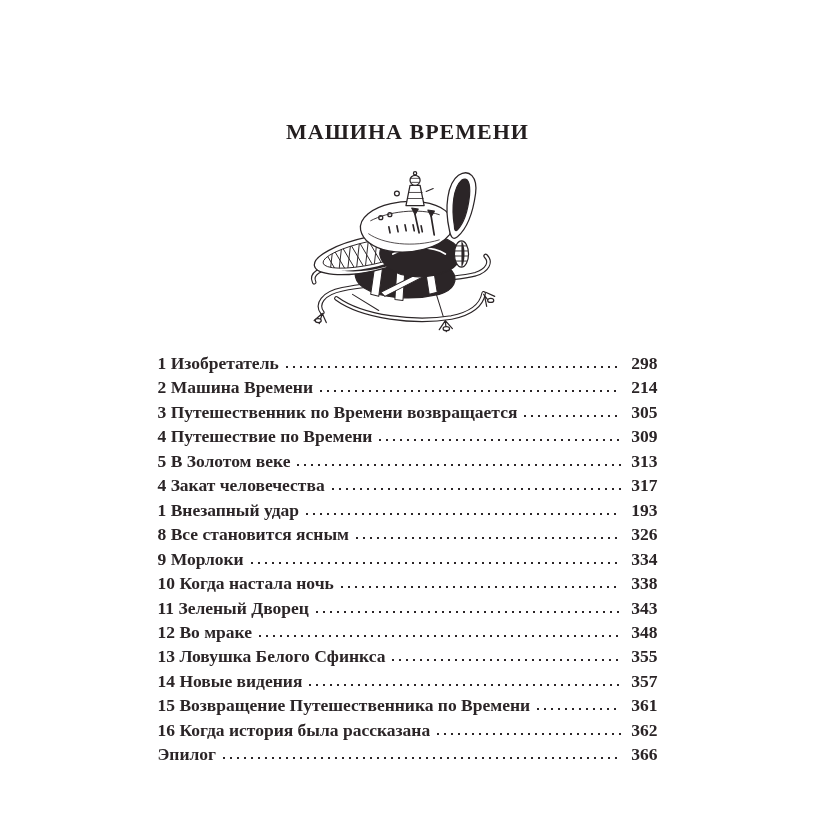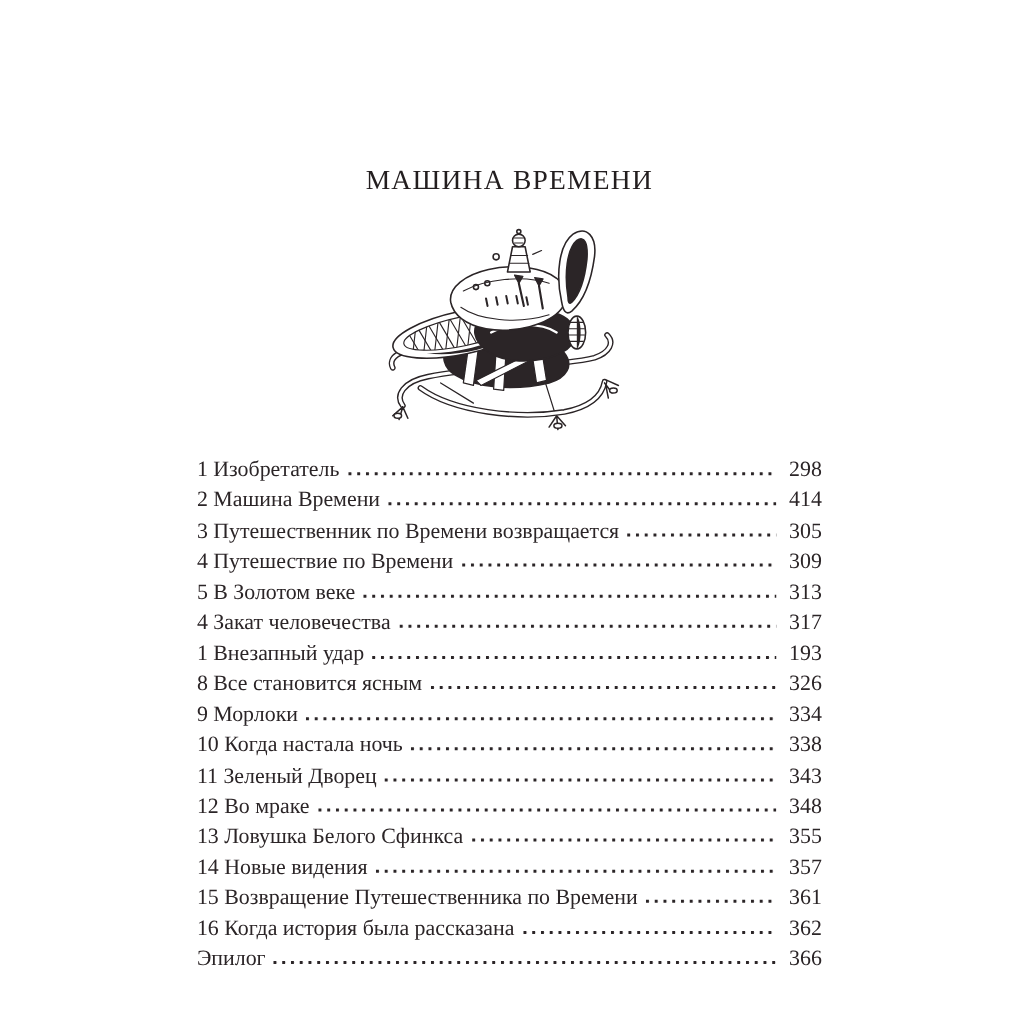--- a/index.html
+++ b/index.html
@@ -6,39 +6,40 @@
   .page{
     width:815px;height:815px;
     position:relative;
     margin:0 auto;
     background:#ffffff;
     font-family:"Liberation Serif","DejaVu Serif",serif;
     color:#2b2527;
     overflow:hidden;
   }
   .title{
-    margin:16px;
+    margin:4px;
     padding-top:115px;
     text-align:center;
     font-size:22px;
     line-height:26px;
-    font-weight:normal;
+    font-weight:bold;
     letter-spacing:1px;
     color:#231e1f;
   }
   .illustration{
     width:232px;
     height:172px;
     margin:24px auto 0;
   }
   .illustration svg{display:block;width:100%;height:100%;}
   .toc{
     width:500px;
     margin:10px auto 0;
     font-size:17.5px;
+    font-weight:bold;
   }
   .toc-row{
     display:flex;
     align-items:baseline;
     line-height:24.45px;
     white-space:nowrap;
   }
   .toc-label{flex:0 0 auto;}
   .leader{
     flex:1 1 auto;
@@ -154,21 +155,21 @@
 
   <div class="toc">
       <div class="toc-row">
         <span class="toc-label">1 Изобретатель</span>
         <span class="leader"></span>
         <span class="toc-page">298</span>
       </div>
       <div class="toc-row">
         <span class="toc-label">2 Машина Времени</span>
         <span class="leader"></span>
-        <span class="toc-page">414</span>
+        <span class="toc-page">214</span>
       </div>
       <div class="toc-row">
         <span class="toc-label">3 Путешественник по Времени возвращается</span>
         <span class="leader"></span>
         <span class="toc-page">305</span>
       </div>
       <div class="toc-row">
         <span class="toc-label">4 Путешествие по Времени</span>
         <span class="leader"></span>
         <span class="toc-page">309</span>

